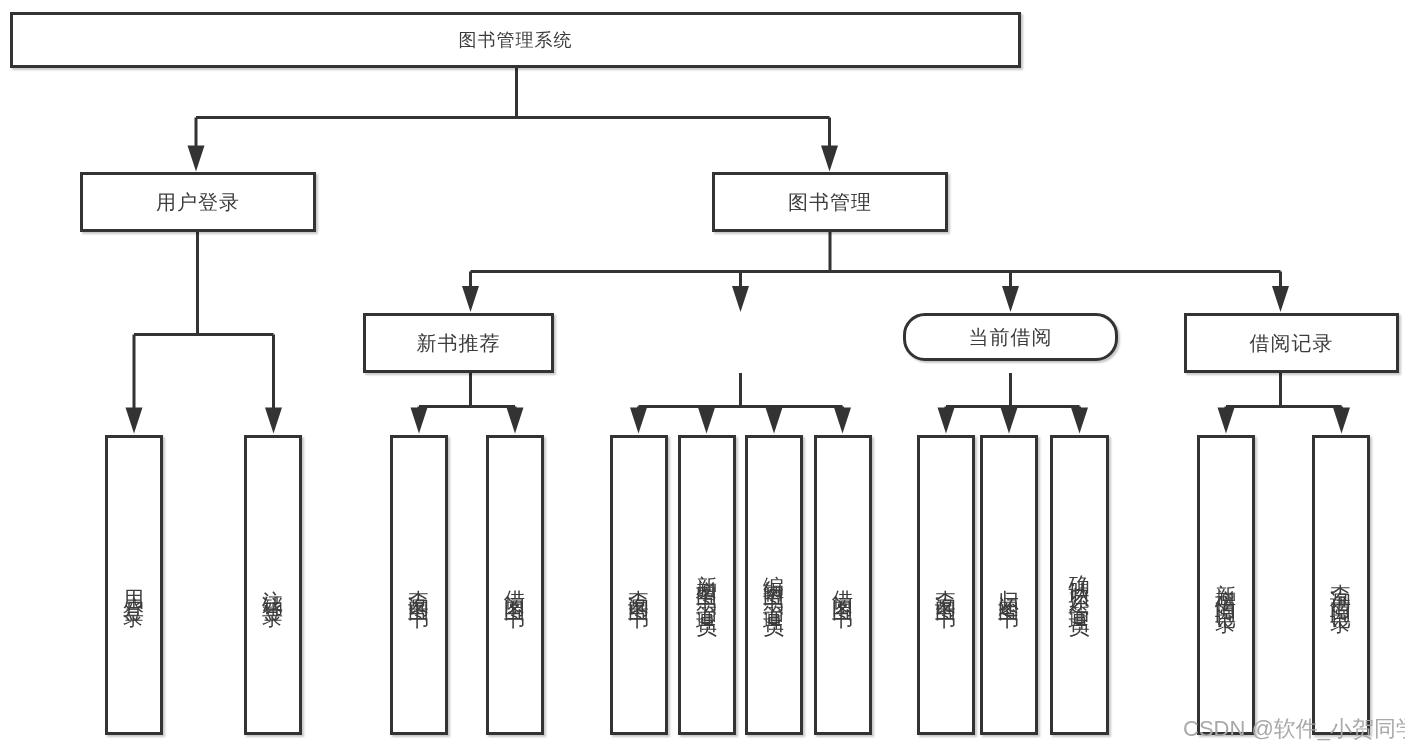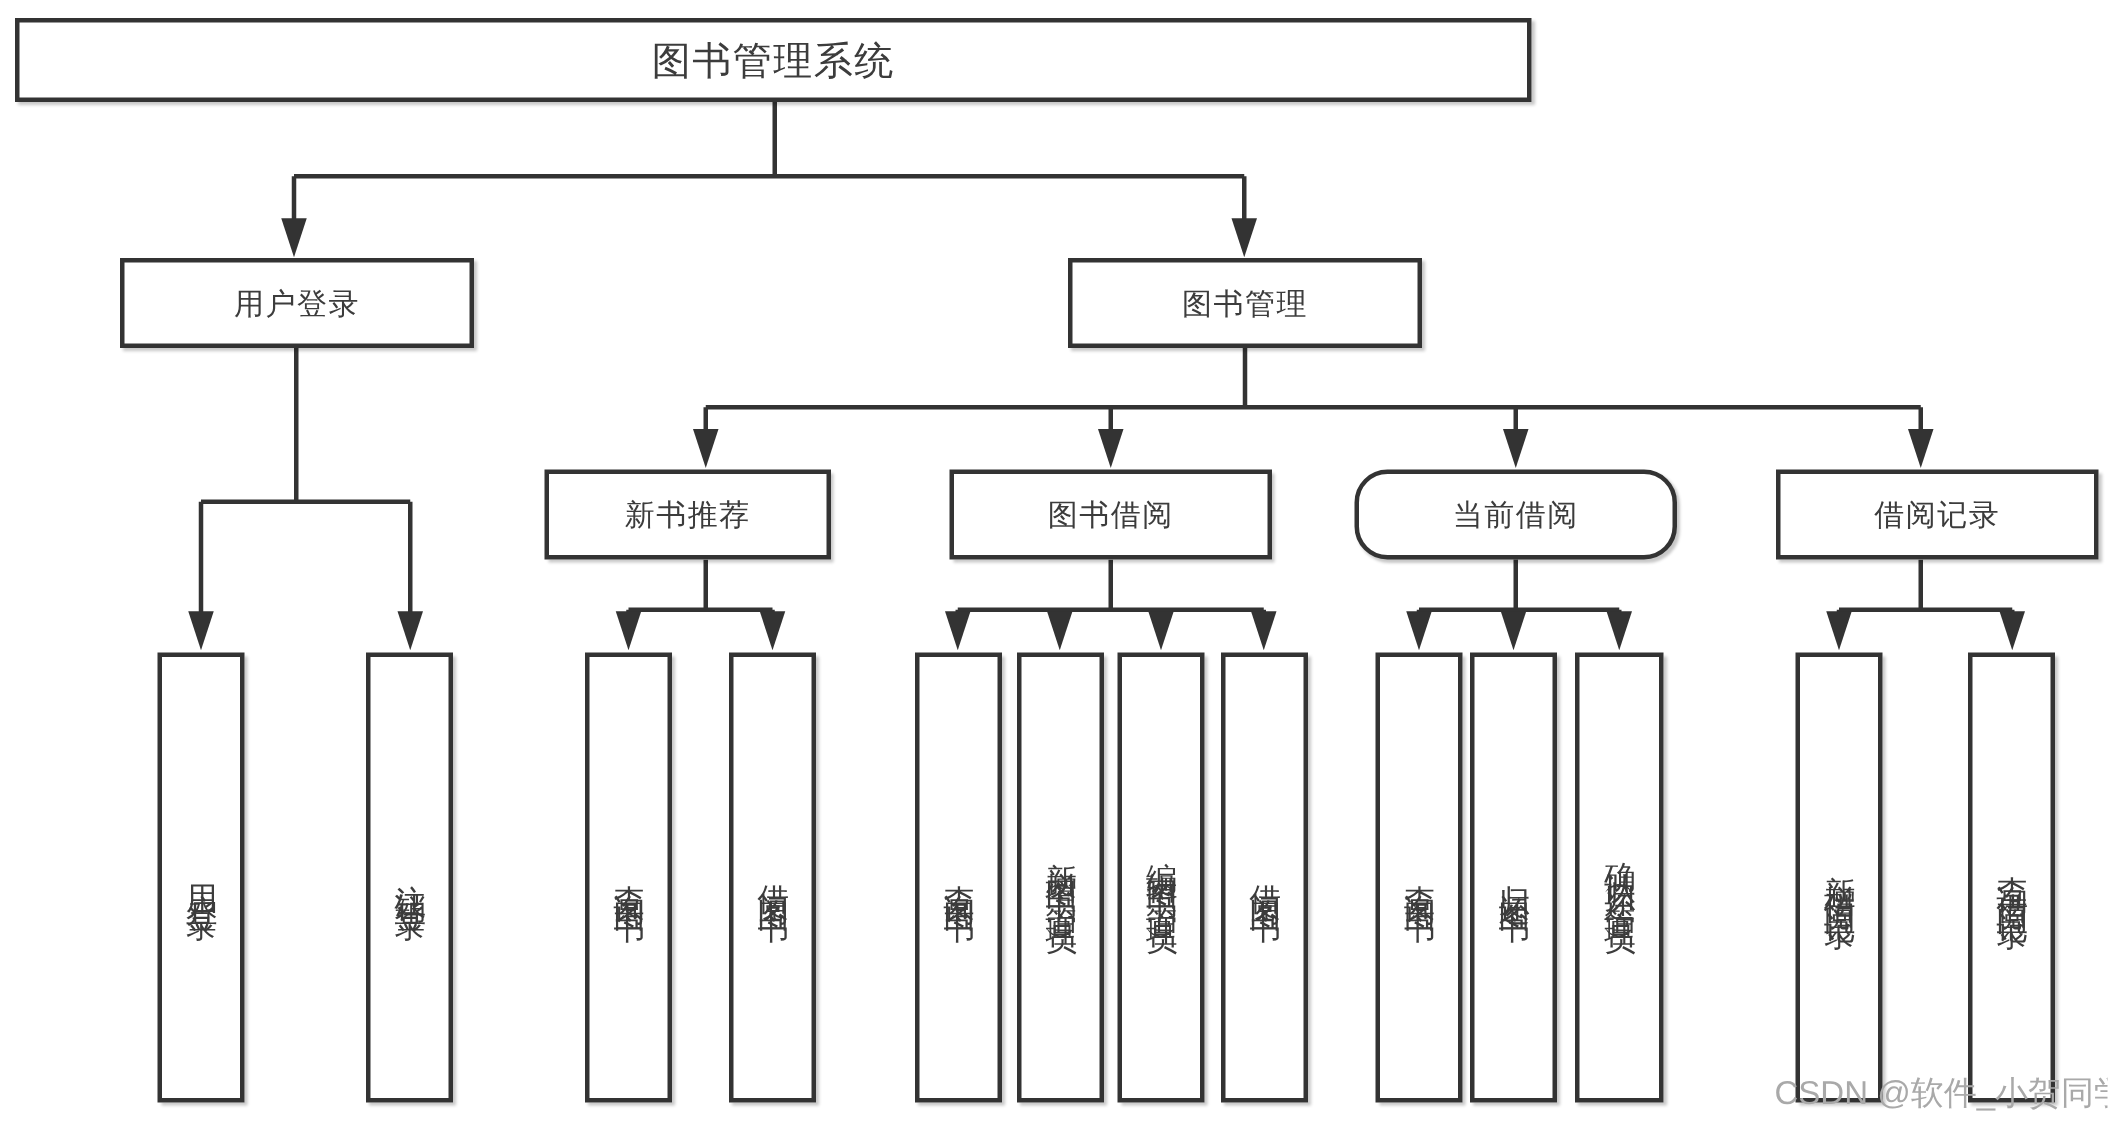--- a/index.html
+++ b/index.html
@@ -40,21 +40,21 @@
     align-items: center;
     justify-content: center;
     box-shadow: 2px 2px 2px rgba(0,0,0,0.22);
   }
   .hlabel {
     font-size: 20px;
     color: var(--text);
     letter-spacing: 1px;
     white-space: nowrap;
   }
-  .hlabel.title { font-size: 26px; }
+  .hlabel.title { font-size: 18px; }
   .vlabel {
     writing-mode: vertical-rl;
     text-orientation: mixed;
     font-size: 21px;
     letter-spacing: 6px;
     line-height: 1;
     color: var(--text);
   }
   .watermark {
     position: absolute;
@@ -120,24 +120,21 @@
   <div class="box" style="left:80px; top:172px; width:236px; height:60px;">
     <span class="hlabel">用户登录</span>
   </div>
   <div class="box" style="left:712px; top:172px; width:236px; height:60px;">
     <span class="hlabel">图书管理</span>
   </div>
 
   <div class="box" style="left:363px; top:313px; width:191px; height:60px;">
     <span class="hlabel">新书推荐</span>
   </div>
-  <div class="box" style="left:633px; top:313px; width:215px; height:60px;">
-    <span class="hlabel">图书借阅</span>
-  </div>
-  <div class="box" style="left:903px; top:313px; width:215px; height:60px;border-radius:22px;">
+  <div class="box" style="left:903px; top:313px; width:215px; height:48px;border-radius:22px;">
     <span class="hlabel">当前借阅</span>
   </div>
   <div class="box" style="left:1173px; top:313px; width:215px; height:60px;margin-left:11px;">
     <span class="hlabel">借阅记录</span>
   </div>
 
   <div class="box" style="left:105px; top:435px; width:58px; height:300px;">
     <span class="vlabel">用户登录</span>
   </div>
   <div class="box" style="left:244px; top:435px; width:58px; height:300px;">

